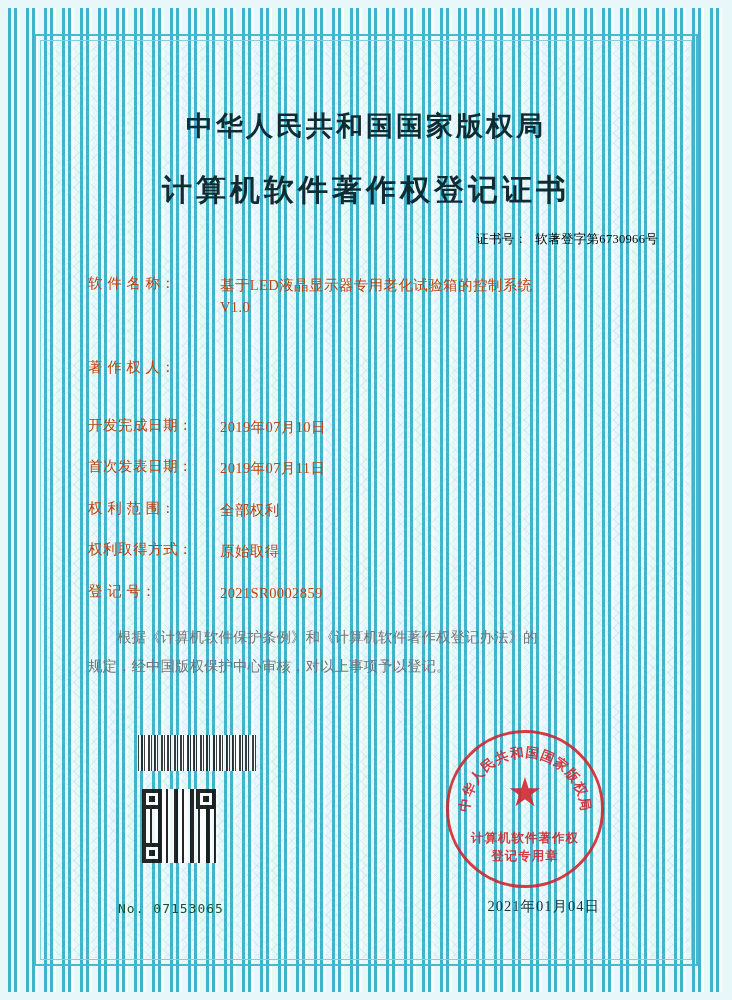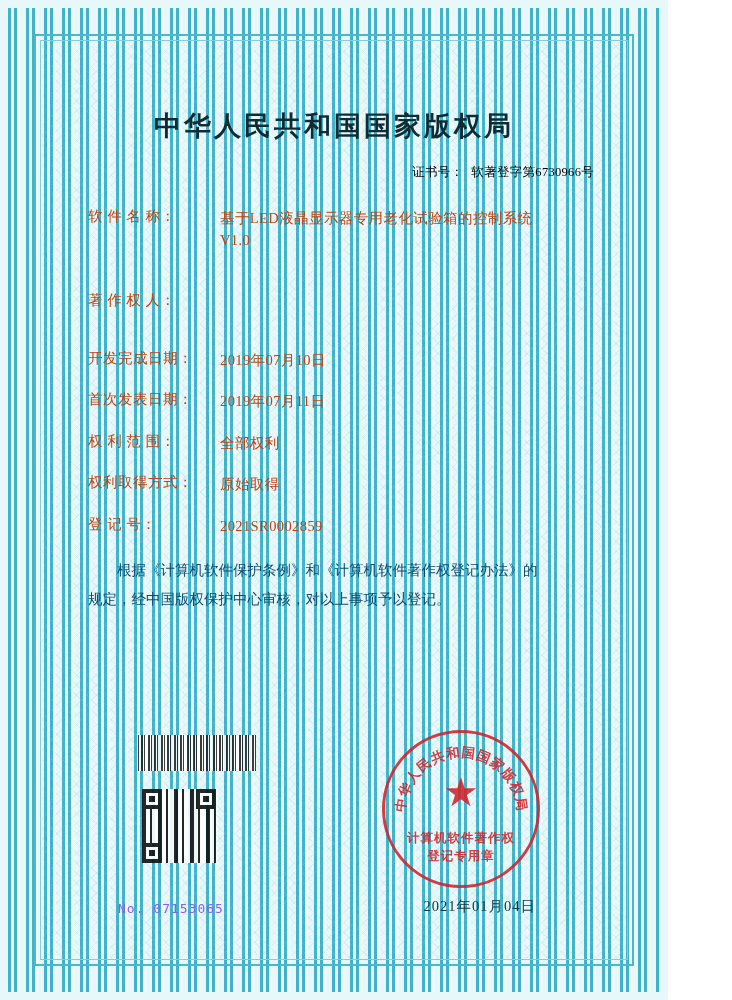--- a/index.html
+++ b/index.html
@@ -9,21 +9,21 @@
   }
   body {
     width: 732px;
     height: 1000px;
     font-family: "Liberation Serif", serif;
     overflow: hidden;
   }
 
   .certificate {
     position: relative;
-    width: 668px;
+    width: 732px;
     height: 1000px;
     box-sizing: border-box;
     background: #e8f7f9;
   }
 
   
   .border-outer {
     position: absolute;
     inset: 8px;
     box-sizing: border-box;
@@ -127,21 +127,21 @@
   }
   .field-value .line2 { display: block; }
 
   .gap-lg { height: 20px; }
 
   .statement {
     margin-top: 16px;
     padding-left: 28px;
     padding-right: 18px;
     font-size: 14.5px;
-    color: #0c4a6e;
+    color: #737373;
     line-height: 2.0;
     text-align: justify;
   }
   .statement .indent { display: inline-block; width: 2em; }
 
   
   .bottom {
     position: absolute;
     left: 0;
     right: 0;
@@ -189,21 +189,21 @@
   }
   .qr-eye.tl { left: 0; top: 0; }
   .qr-eye.tr { right: 0; top: 0; }
   .qr-eye.bl { left: 0; bottom: 0; }
 
   .serial {
     position: absolute;
     left: 58px;
     bottom: 24px;
     font-size: 13px;
-    color: #8b5cf6;
+    color: #14532d;
     letter-spacing: 1px;
     font-family: "DejaVu Sans Mono", monospace;
   }
   .issue-date {
     position: absolute;
     right: 72px;
     bottom: 24px;
     font-size: 14.5px;
     color: #13323a;
     letter-spacing: 1px;
@@ -261,20 +261,21 @@
 <div class="certificate">
 
   <div class="border-outer"></div>
   <div class="border-line-1"></div>
   <div class="border-line-2"></div>
   <div class="guilloche"></div>
 
   <div class="content">
 
     <div class="title-main">中华人民共和国国家版权局</div>
+    <div class="title-sub">计算机软件著作权登记证书</div>
 
     <div class="cert-no">
       <span class="label">证书号：</span><span>软著登字第6730966号</span>
     </div>
 
     <div class="fields">
 
       <div class="field-row">
         <div class="field-label">软 件 名 称：</div>
         <div class="field-value">

